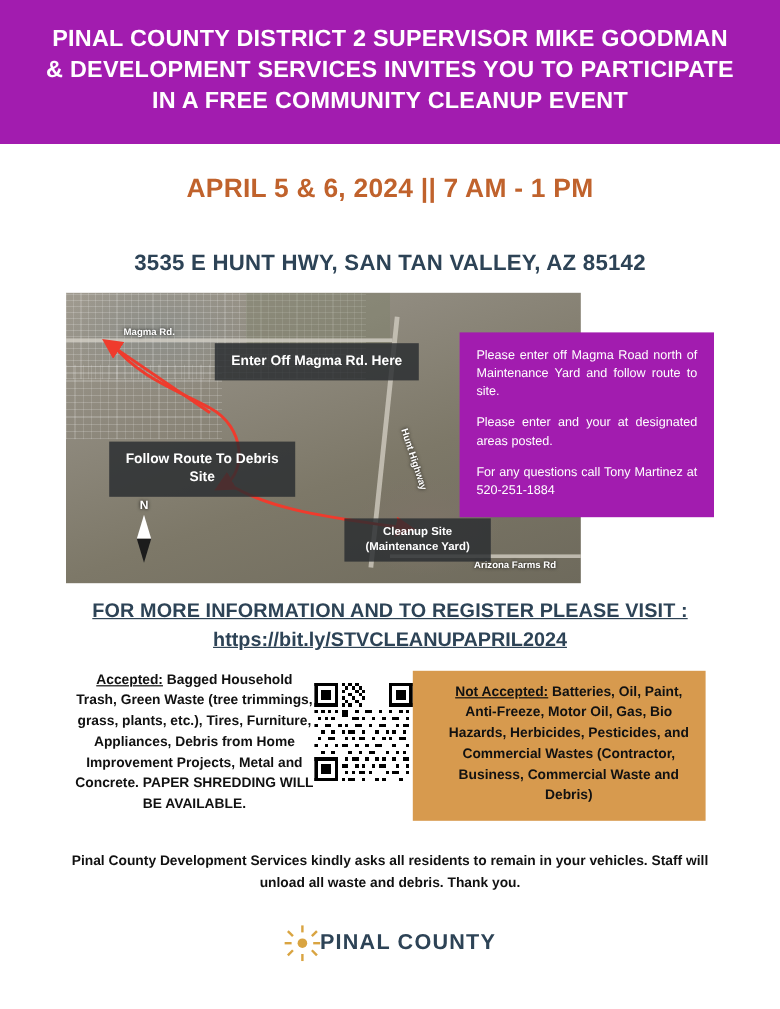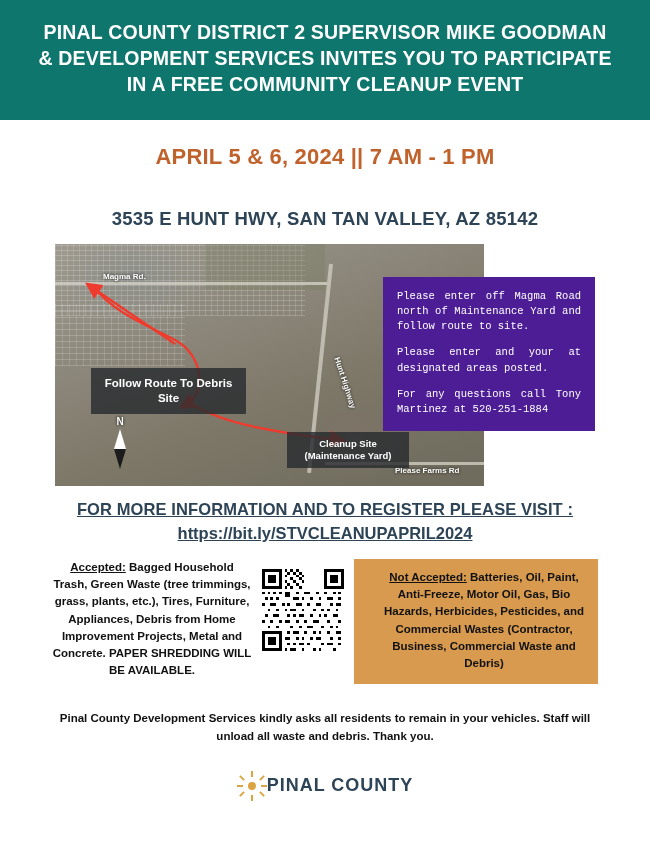--- a/index.html
+++ b/index.html
@@ -10,21 +10,21 @@
     width: 650px;
     height: 841px;
     background: #ffffff;
     font-family: "Liberation Sans", sans-serif;
     overflow: hidden;
     position: relative;
   }
 
   
   .header {
-    background: #0f766e;
+    background: #a21caf;
     color: #ffffff;
     padding: 20px 34px 22px 34px;
     text-align: center;
   }
   .header h1 {
     margin: 0;
     font-size: 19.5px;
     line-height: 1.33;
     font-weight: bold;
     letter-spacing: 0.2px;
@@ -182,27 +182,26 @@
   .route-svg {
     position: absolute;
     left: 0; top: 0;
     width: 429px; height: 242px;
   }
 
   .map-note {
     position: absolute;
     right: 0; top: 33px;
     width: 212px;
-    background: #4c1d95;
+    background: #a21caf;
     color: #ffffff;
     font-size: 10.5px;
     line-height: 1.45;
     padding: 12px 14px 14px 14px;
     box-sizing: border-box;
-    font-family: Liberation Mono, monospace;
   }
   .map-note p { margin: 0 0 11px 0; text-align: justify; }
   .map-note p:last-child { margin-bottom: 0; }
 
   
   .register {
     text-align: center;
     margin-top: 14px;
   }
   .register .line1 {
@@ -218,21 +217,21 @@
     font-weight: bold;
     text-decoration: underline;
     margin-top: 5px;
   }
 
   
   .lists {
     display: flex;
     align-items: flex-start;
     justify-content: center;
-    gap: 10px;
+    gap: 0;
     margin-top: 16px;
     padding: 0 34px;
     box-sizing: border-box;
   }
   .accepted {
     width: 200px;
     font-size: 11.5px;
     font-weight: bold;
     line-height: 1.5;
     color: #111111;
@@ -296,33 +295,34 @@
   <div class="map-img">
     <div class="map-urban"></div>
     <div class="map-urban2"></div>
     <div class="map-field"></div>
     <div class="road-magma"></div>
     <div class="road-hunt"></div>
     <div class="road-farms"></div>
 
     <div class="map-label lbl-magma">Magma Rd.</div>
     <div class="map-label lbl-hunt">Hunt Highway</div>
-    <div class="map-label lbl-farms">Please Farms Rd</div>
+    <div class="map-label lbl-farms">Arizona Farms Rd</div>
 
     <svg class="route-svg" viewBox="0 0 429 242">
       <defs>
         <marker id="ah" markerWidth="7" markerHeight="7" refX="3" refY="3.5" orient="auto">
           <polygon points="0 0, 7 3.5, 0 7" fill="#ef3b2d"></polygon>
         </marker>
       </defs>
       <path d="M38,42 C60,70 90,80 120,96 C150,112 150,150 132,160" stroke="#ef3b2d" stroke-width="2.4" fill="none" marker-end="url(#ah)"></path>
       <path d="M140,162 C175,182 225,188 282,196" stroke="#ef3b2d" stroke-width="2.4" fill="none" marker-end="url(#ah)"></path>
       <path d="M120,100 L38,44" stroke="#ef3b2d" stroke-width="2.4" fill="none" marker-end="url(#ah)"></path>
     </svg>
 
+    <div class="map-callout callout-enter">Enter Off Magma Rd. Here</div>
     <div class="map-callout callout-follow">Follow Route To Debris Site</div>
     <div class="map-callout callout-site">Cleanup Site (Maintenance Yard)</div>
 
     <div class="compass">
       <div class="n">N</div>
       <div class="needle"></div>
       <div class="needle2"></div>
     </div>
   </div>
 

